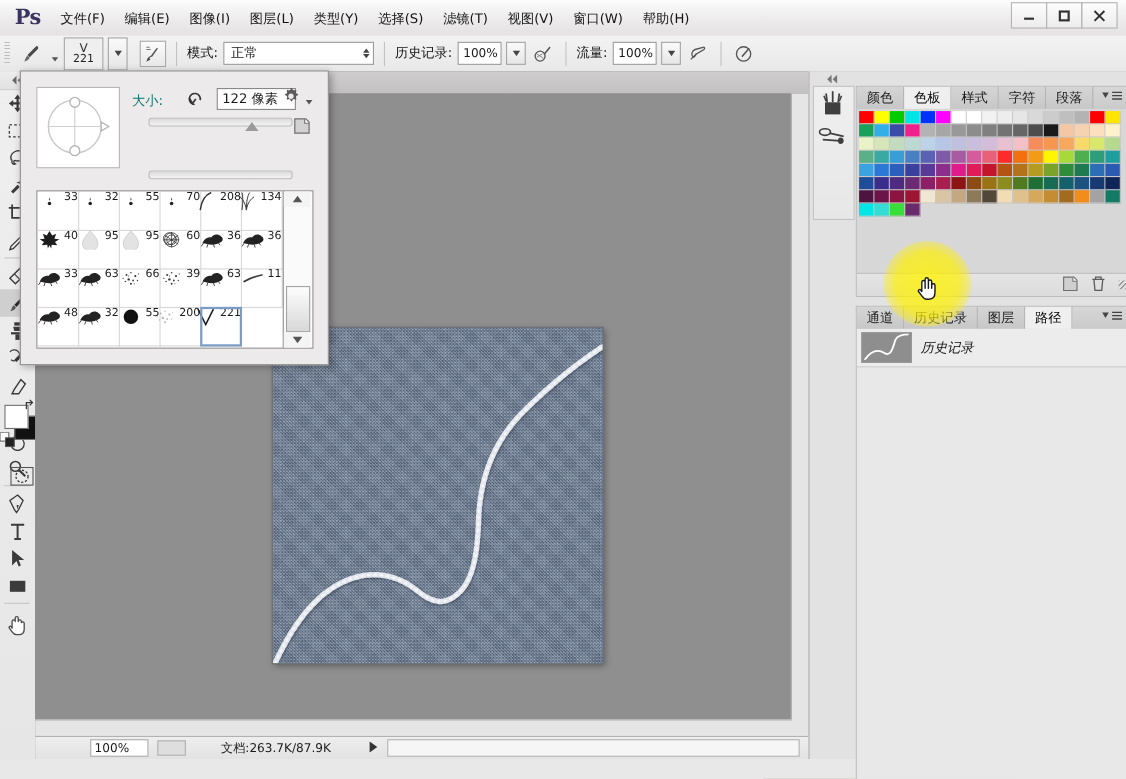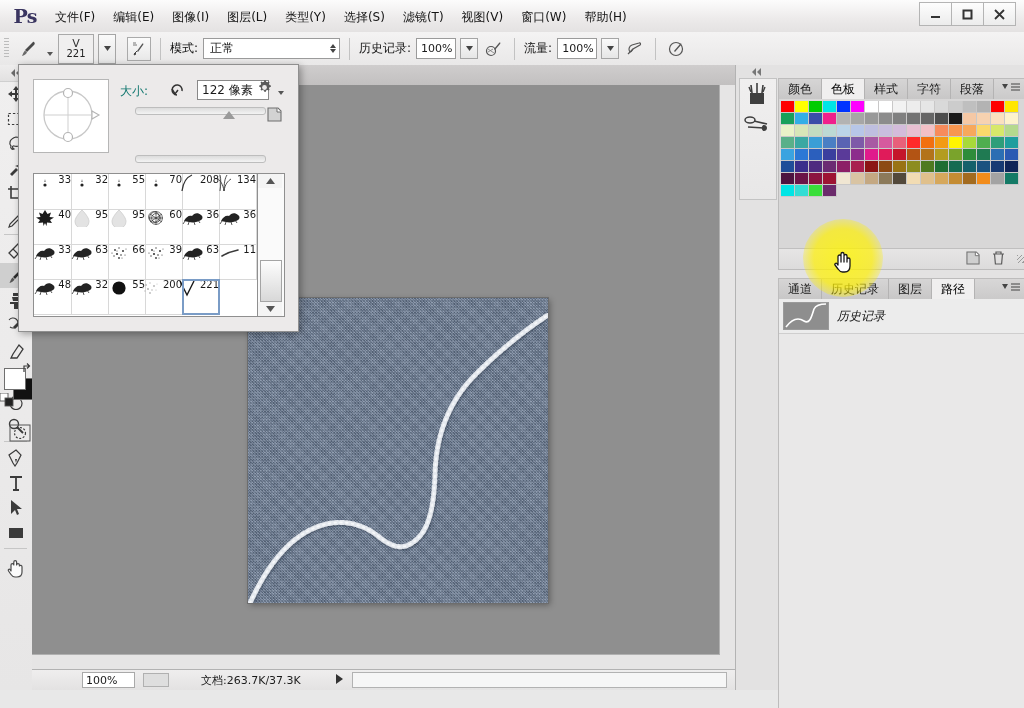--- a/index.html
+++ b/index.html
@@ -467,21 +467,21 @@
     </div>
 
     <div class="scrollv"></div>
     <div class="scrollh"></div>
 
     <div class="statusbar">
       <div class="zoombox">
         <span>100%</span>
       </div>
       <div class="sb-icon"></div>
-      <div class="sb-doc">文档:263.7K/37.3K</div>
+      <div class="sb-doc">文档:263.7K/87.9K</div>
       <div class="sb-arrow">
         <svg width="9" height="10" viewBox="0 0 9 10">
             <path d="M1 0 L8 5 L1 10 Z" fill="#333"></path>
           </svg>
       </div>
       <div style="flex:1;height:14px;border:1px solid #b2b2b2;background:#f6f6f6;margin:0 8px 0 8px"></div>
     </div>
   </div>
 
   <div class="brushpop">

